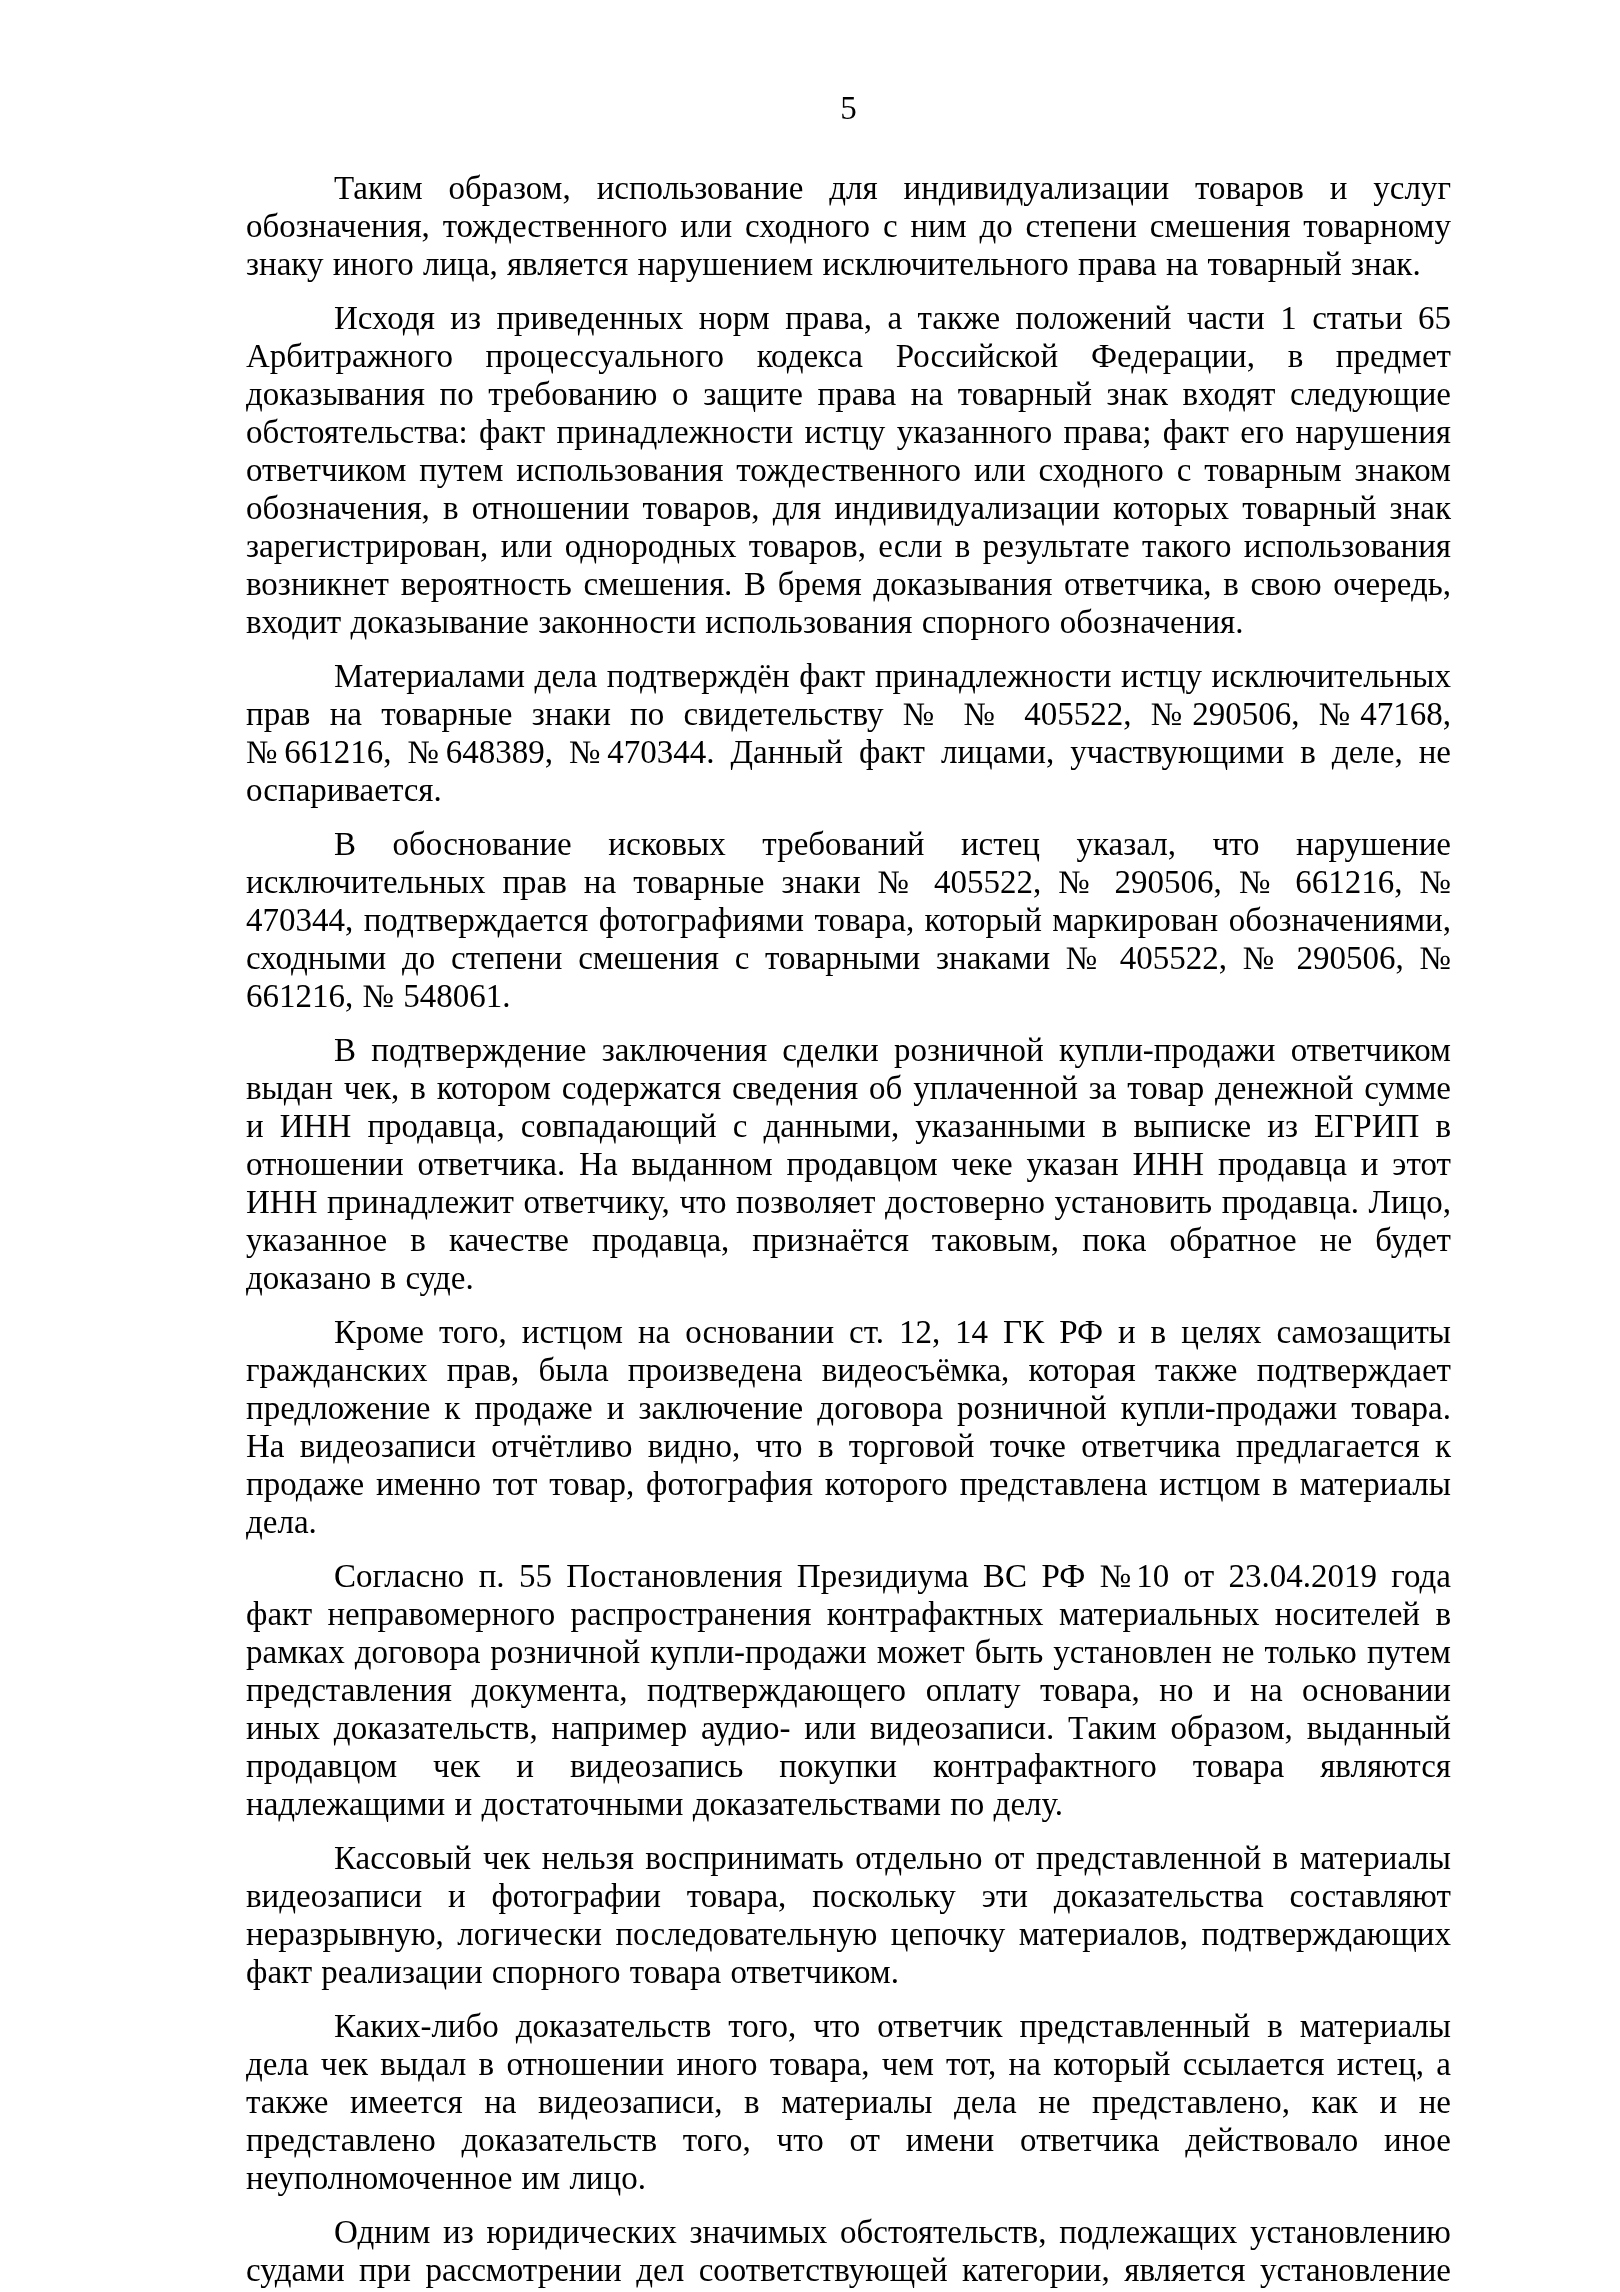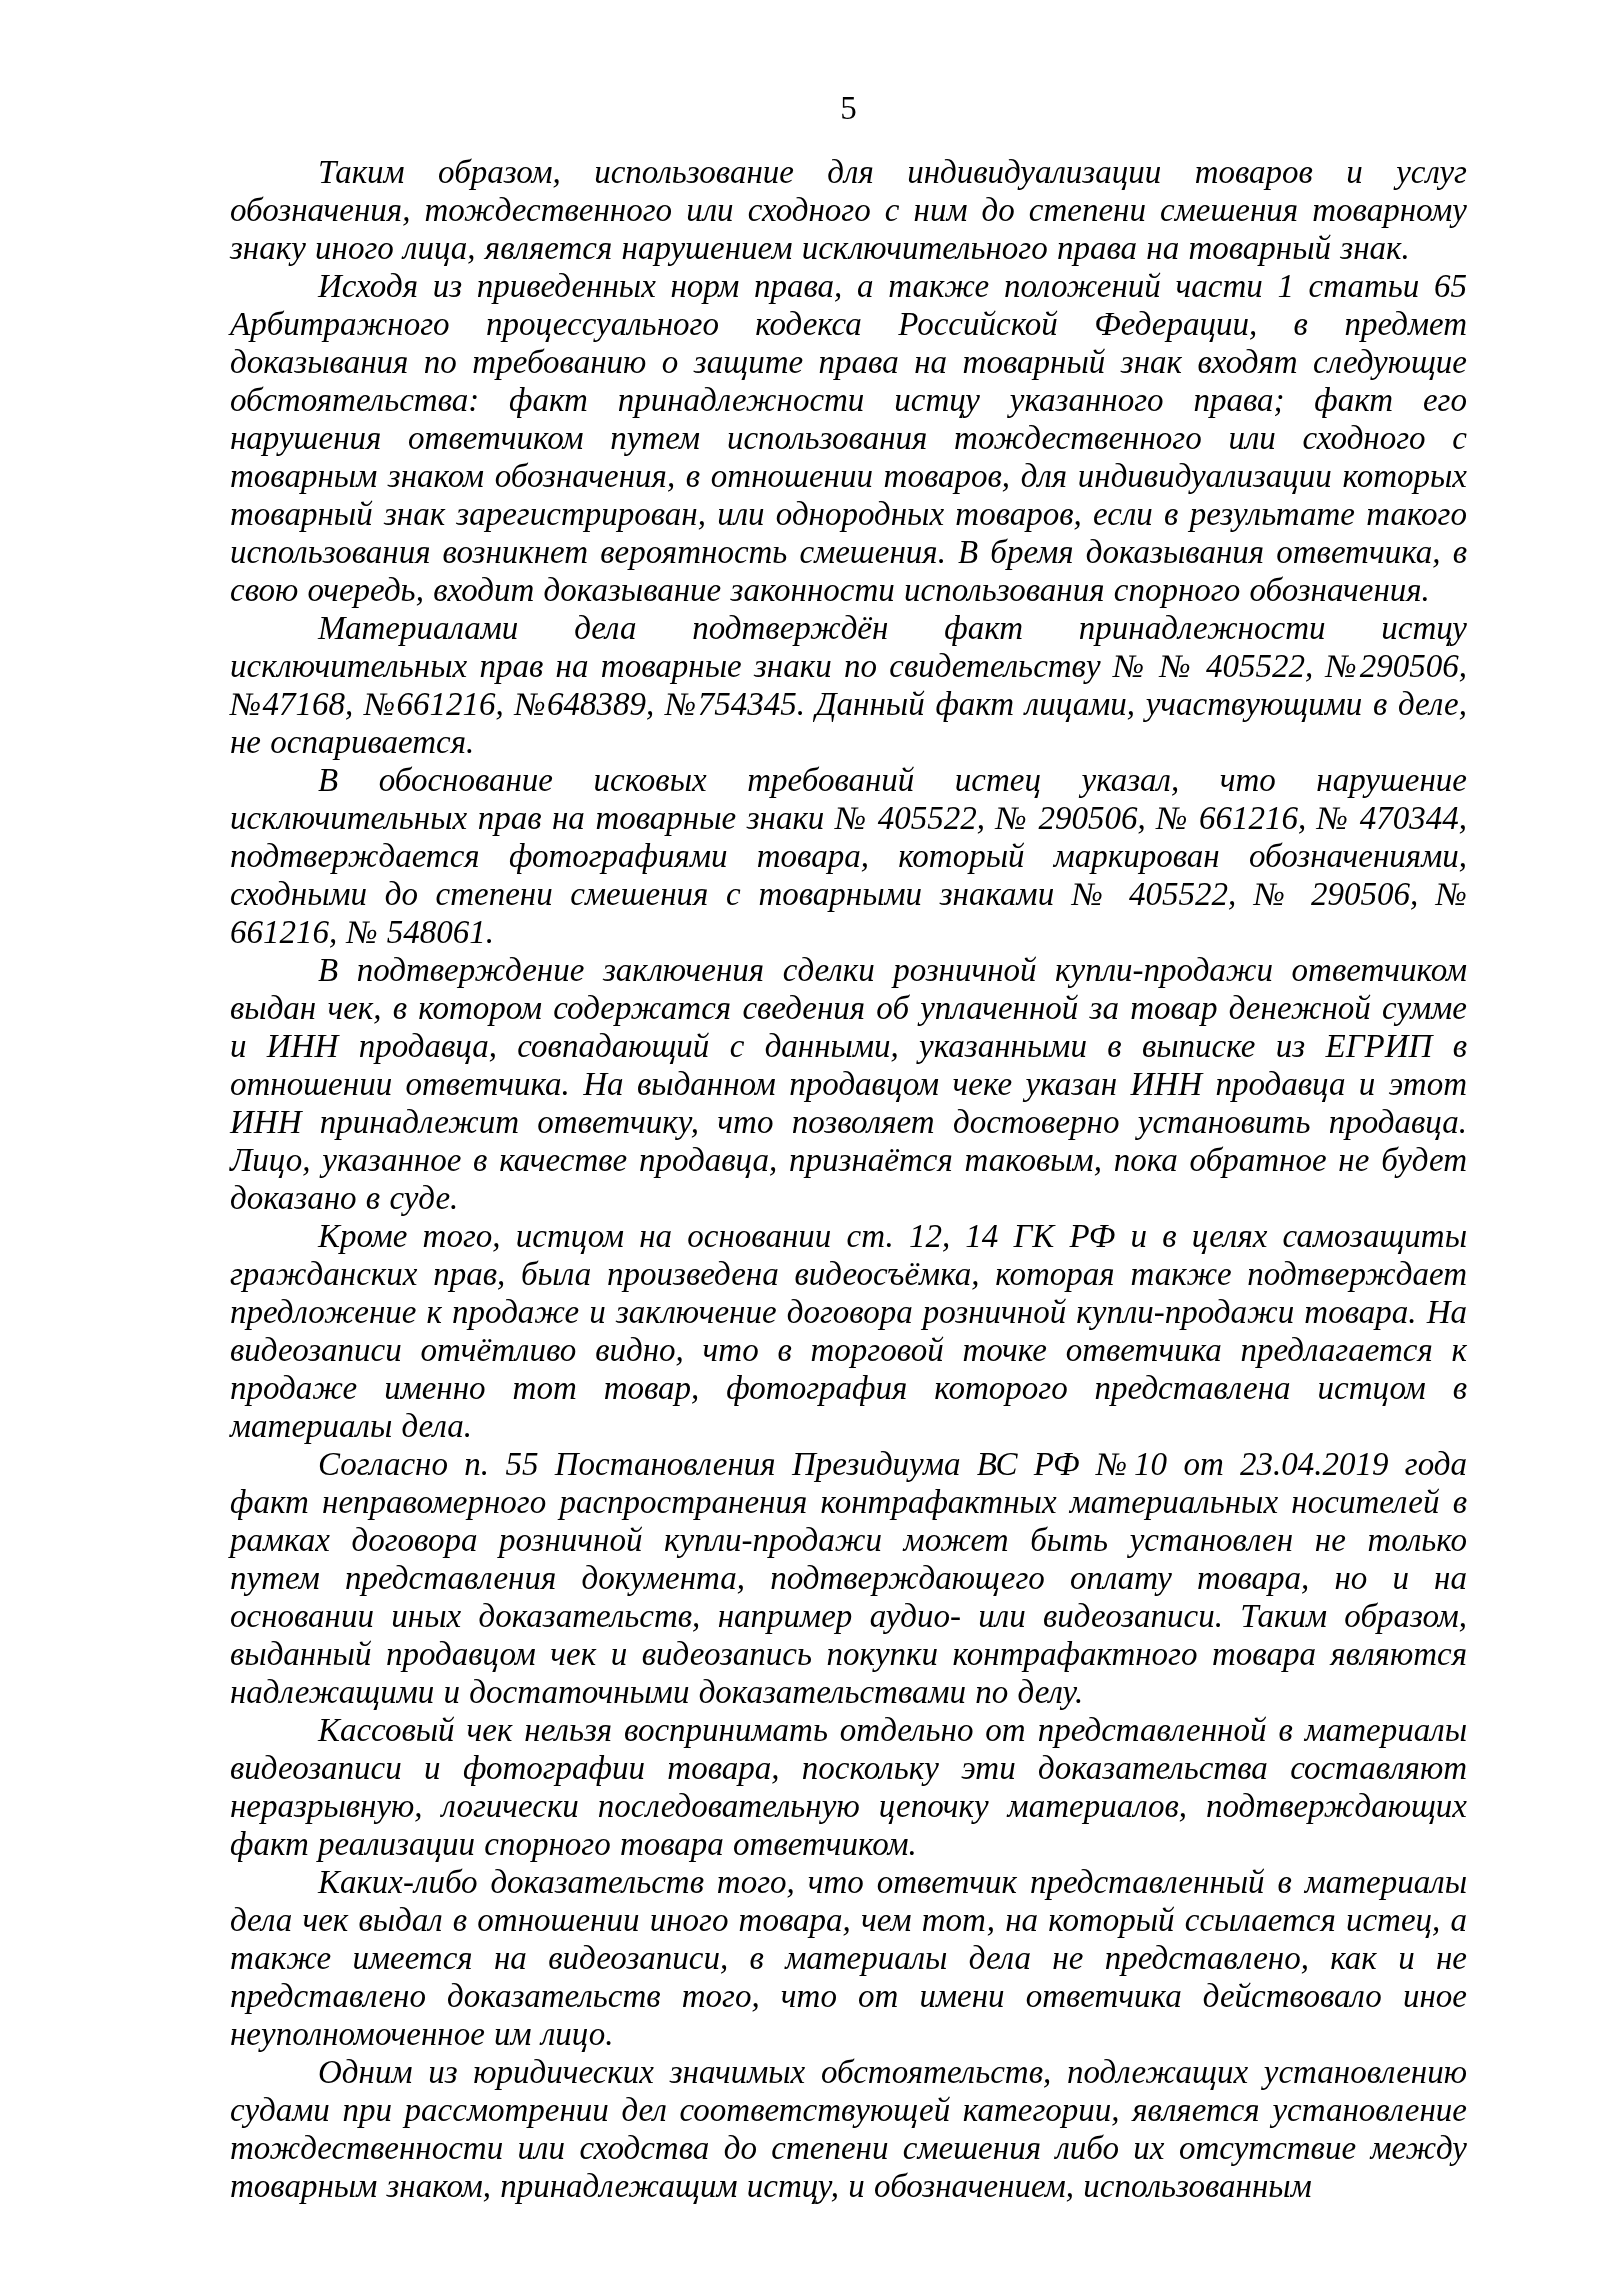--- a/index.html
+++ b/index.html
@@ -25,41 +25,40 @@
     font-size: 33px;
     line-height: 37px;
   }
   .doc-body {
     position: absolute;
     top: 153px;
     left: 230px;
     width: 1237px;
   }
   .doc-body p {
-    margin: 0;
+    margin: 16px;
     padding: 0;
     font-size: 33px;
     line-height: 38px;
     text-align: justify;
     text-align-last: left;
     text-indent: 88px;
     word-spacing: 1px;
-    font-style: italic;
   }
 </style>
 </head>
 <body>
 
 <div class="page">
   <div class="page-number">5</div>
 
   <div class="doc-body">
     <p>Таким образом, использование для индивидуализации товаров и услуг обозначения, тождественного или сходного с ним до степени смешения товарному знаку иного лица, является нарушением исключительного права на товарный знак.</p>
     <p>Исходя из приведенных норм права, а также положений части 1 статьи 65 Арбитражного процессуального кодекса Российской Федерации, в предмет доказывания по требованию о защите права на товарный знак входят следующие обстоятельства: факт принадлежности истцу указанного права; факт его нарушения ответчиком путем использования тождественного или сходного с товарным знаком обозначения, в отношении товаров, для индивидуализации которых товарный знак зарегистрирован, или однородных товаров, если в результате такого использования возникнет вероятность смешения. В бремя доказывания ответчика, в свою очередь, входит доказывание законности использования спорного обозначения.</p>
-    <p>Материалами дела подтверждён факт принадлежности истцу исключительных прав на товарные знаки по свидетельству № № 405522, №290506, №47168, №661216, №648389, №754345. Данный факт лицами, участвующими в деле, не оспаривается.</p>
+    <p>Материалами дела подтверждён факт принадлежности истцу исключительных прав на товарные знаки по свидетельству № № 405522, №290506, №47168, №661216, №648389, №470344. Данный факт лицами, участвующими в деле, не оспаривается.</p>
     <p>В обоснование исковых требований истец указал, что нарушение исключительных прав на товарные знаки № 405522, № 290506, № 661216, № 470344, подтверждается фотографиями товара, который маркирован обозначениями, сходными до степени смешения с товарными знаками № 405522, № 290506, № 661216, № 548061.</p>
     <p>В подтверждение заключения сделки розничной купли-продажи ответчиком выдан чек, в котором содержатся сведения об уплаченной за товар денежной сумме и ИНН продавца, совпадающий с данными, указанными в выписке из ЕГРИП в отношении ответчика. На выданном продавцом чеке указан ИНН продавца и этот ИНН принадлежит ответчику, что позволяет достоверно установить продавца.  Лицо, указанное в качестве продавца, признаётся таковым, пока обратное не будет доказано в суде.</p>
     <p>Кроме того, истцом на основании ст. 12, 14 ГК РФ и в целях самозащиты гражданских прав, была произведена видеосъёмка, которая также подтверждает предложение к продаже и заключение договора розничной купли-продажи товара. На видеозаписи отчётливо видно, что в торговой точке ответчика предлагается к продаже именно тот товар, фотография которого представлена истцом в материалы дела.</p>
     <p>Согласно п. 55 Постановления Президиума ВС РФ №10 от 23.04.2019 года факт неправомерного распространения контрафактных материальных носителей в рамках договора розничной купли-продажи может быть установлен не только путем представления документа, подтверждающего оплату товара, но и на основании иных доказательств, например аудио- или видеозаписи. Таким образом, выданный продавцом чек и видеозапись покупки контрафактного товара являются надлежащими и достаточными доказательствами по делу.</p>
     <p>Кассовый чек нельзя воспринимать отдельно от представленной в материалы видеозаписи и фотографии товара, поскольку эти доказательства составляют неразрывную, логически последовательную цепочку материалов, подтверждающих факт реализации спорного товара ответчиком.</p>
     <p>Каких-либо доказательств того, что ответчик представленный в материалы дела чек выдал в отношении иного товара, чем тот, на который ссылается истец, а также имеется на видеозаписи, в материалы дела не представлено, как и не представлено доказательств того, что от имени ответчика действовало иное неуполномоченное им лицо.</p>
     <p>Одним из юридических значимых обстоятельств, подлежащих установлению судами при рассмотрении дел соответствующей категории, является установление тождественности или сходства до степени смешения либо их отсутствие между товарным знаком, принадлежащим истцу, и обозначением, использованным</p>
   </div>
 </div>
 

